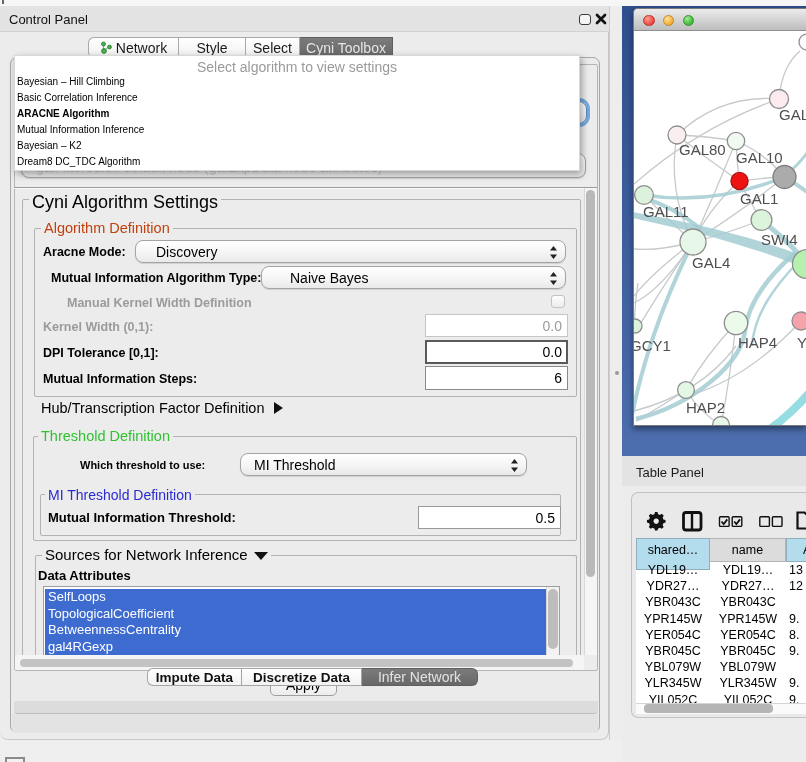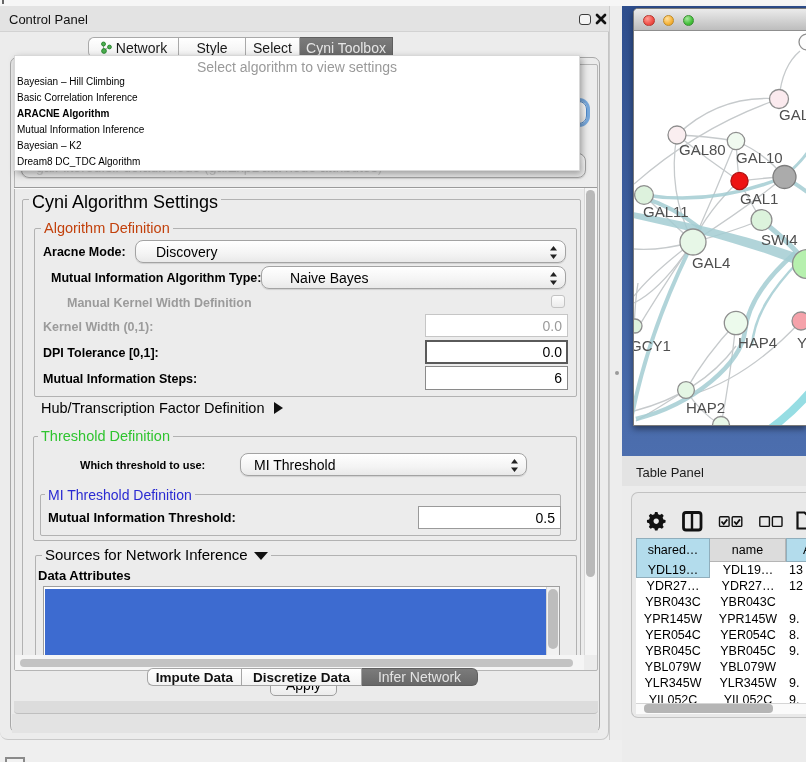--- a/index.html
+++ b/index.html
@@ -115,20 +115,21 @@
 <div class="lbl abs" style="left:48px;top:510px;font-size:13px;">Mutual Information Threshold:</div>
 <div class="field" style="left:418px;top:506px;width:143px;height:23px;border:1px solid #9a9a9a;padding:3px 5px 0 0;">0.5</div>
 
 <div class="grp" style="left:35px;top:555px;width:542px;height:104px;border-bottom:none;"></div>
 <div class="gtitle" style="left:42px;top:546px;color:#000;background:#ececec;font-size:15px;">Sources for Network Inference<span style="display:inline-block;width:0;height:0;border-top:8px solid #111;border-left:7px solid transparent;border-right:7px solid transparent;margin-left:6px;"></span></div>
 
 <div class="abs" style="left:38px;top:568px;font-size:13px;font-weight:bold;color:#000;">Data Attributes</div>
 
 <div class="abs" style="left:43px;top:586px;width:517px;height:73px;background:#fff;border:1px solid #9e9e9e;overflow:hidden;">
   <div style="position:absolute;left:1px;top:2px;width:501px;height:66px;background:#3d6bd0;"></div>
+  <div style="position:absolute;left:4px;top:2px;font-size:13px;color:#fff;line-height:16.6px;">SelfLoops<br>TopologicalCoefficient<br>BetweennessCentrality<br>gal4RGexp</div>
   <div style="position:absolute;right:0;top:0;width:13px;height:73px;background:#f2f2f2;border-left:1px solid #d5d5d5;"></div>
   <div style="position:absolute;right:1.5px;top:2px;width:10px;height:60px;background:#bdbdbd;border-radius:5px;"></div>
 </div>
 
 <div class="abs" style="left:584px;top:188px;width:13px;height:467px;background:#f5f5f5;border-left:1px solid #d8d8d8;"></div>
 <div class="abs" style="left:586px;top:190px;width:9px;height:387px;background:#b9b9b9;border-radius:5px;"></div>
 <div class="abs" style="left:15px;top:655px;width:569px;height:15px;background:#f5f5f5;"></div>
 <div class="abs" style="left:20px;top:659px;width:553px;height:8px;background:#c3c3c3;border-radius:4px;"></div>
 
 <div class="abs" style="left:270px;top:675px;width:67px;height:21px;border:1px solid #9f9f9f;border-radius:5px;background:linear-gradient(#ffffff,#ececec);font-size:14px;text-align:center;line-height:19px;color:#000;">Apply</div>
@@ -251,21 +252,21 @@
       <rect x="771.4" y="514.8" width="9.6" height="9.6" rx="1"></rect>
     </g>
     <g fill="none" stroke="#111" stroke-width="1.8">
       <path d="M720.5,519.5 l2.2,2.5 3.6,-4.6"></path>
       <path d="M733.2,519.5 l2.2,2.5 3.6,-4.6"></path>
     </g>
     <path d="M796.5,510.5 h7 l4,4 v12 h-11 z" fill="none" stroke="#111" stroke-width="2.2"></path>
   </svg>
 
   <div style="position:absolute;left:4px;top:45px;width:171px;height:165px;background:#fff;overflow:hidden;font-size:12.5px;">
-    <div style="position:absolute;left:0;top:0;width:74px;height:40px;background:#b3dcec;border:1px solid #90aebc;text-align:center;line-height:23px;">shared…</div>
+    <div style="position:absolute;left:0;top:0;width:74px;height:32px;background:#b3dcec;border:1px solid #90aebc;text-align:center;line-height:23px;">shared…</div>
     <div style="position:absolute;left:74px;top:0;width:76px;height:24px;background:#dcdcdc;border:1px solid #b5b5b5;border-left:none;text-align:center;line-height:23px;">name</div>
     <div style="position:absolute;left:150px;top:0;width:40px;height:24px;background:#b3dcec;border:1px solid #90aebc;line-height:23px;padding-left:16px;">A</div>
     <div style="position:absolute;left:0;top:24px;width:74px;text-align:center;line-height:16.2px;">YDL19…<br>YDR27…<br>YBR043C<br>YPR145W<br>YER054C<br>YBR045C<br>YBL079W<br>YLR345W<br>YIL052C</div>
     <div style="position:absolute;left:74px;top:24px;width:76px;text-align:center;line-height:16.2px;">YDL19…<br>YDR27…<br>YBR043C<br>YPR145W<br>YER054C<br>YBR045C<br>YBL079W<br>YLR345W<br>YIL052C</div>
     <div style="position:absolute;left:153px;top:24px;width:30px;line-height:16.2px;">13<br>12<br>&nbsp;<br>9.<br>8.<br>9.<br>&nbsp;<br>9.<br>9.</div>
   </div>
 
   <div style="position:absolute;left:4px;top:210px;width:171px;height:11px;background:#fafafa;border-top:1px solid #d5d5d5;"></div>
   <div style="position:absolute;left:12px;top:211px;width:129px;height:8.5px;background:#b5b5b5;border-radius:4px;"></div>
 </div>

